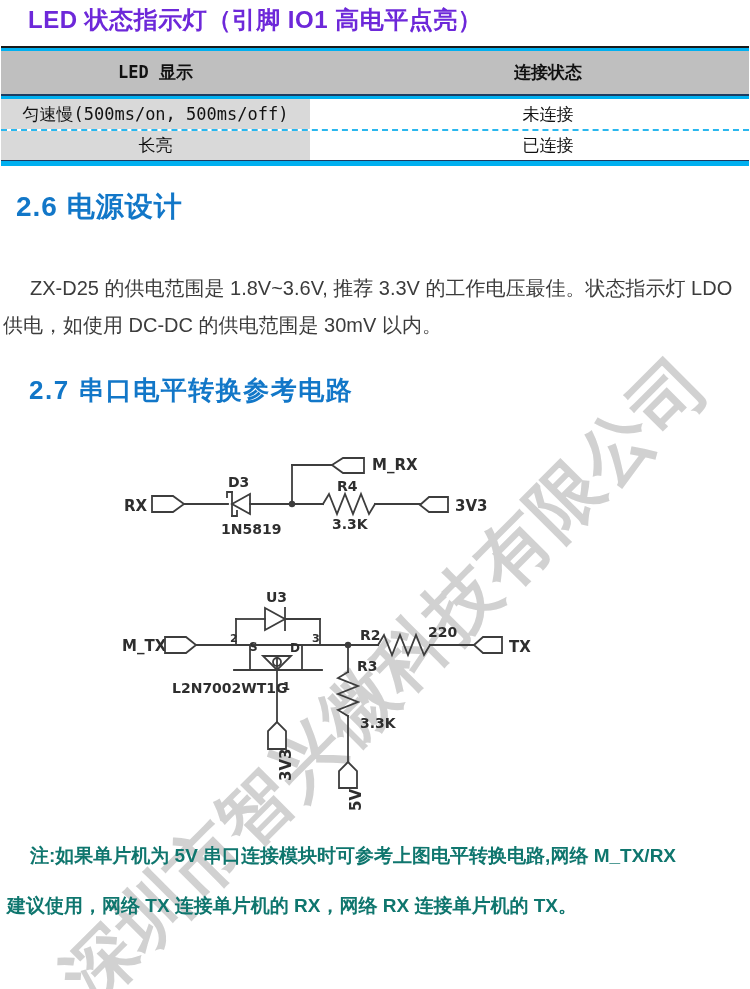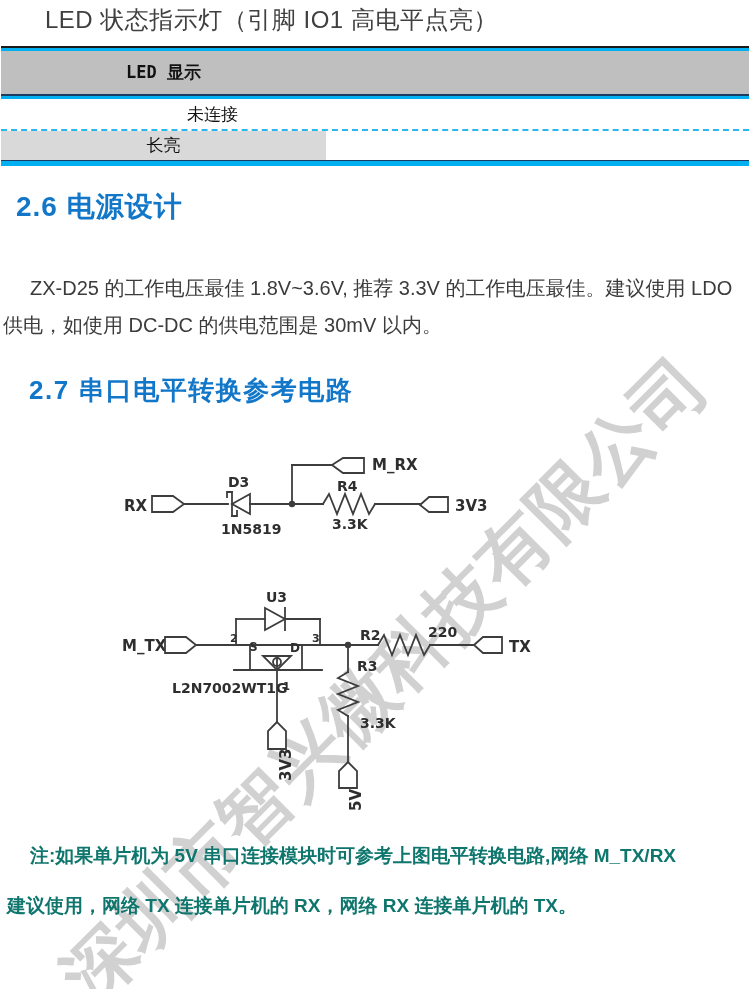--- a/index.html
+++ b/index.html
@@ -11,22 +11,22 @@
   .watermark{
     position:absolute;left:385px;top:680px;
     transform:translate(-50%,-50%) rotate(-45deg);
     font-size:72px;font-weight:700;color:#c6c6c6;opacity:.8;
     white-space:nowrap;letter-spacing:1px;z-index:0;
     font-family:"Liberation Sans",sans-serif;
   }
   .content{position:relative;z-index:1;}
   
   .title{
-    position:absolute;left:45px;top:4px;margin:0;
-    font-size:24px;font-weight:400;color:#404040;letter-spacing:.5px;
+    position:absolute;left:28px;top:4px;margin:0;
+    font-size:24px;font-weight:700;color:#6d28d9;letter-spacing:.5px;
   }
   
   .led-table{position:absolute;left:1px;top:46px;width:748px;}
   .bar-dark-2{height:2px;background:#1a1a1a;}
   .bar-dark-nav{height:2px;background:#1c3d63;}
   .bar-dark-1{height:1px;background:#1c3d63;}
   .bar-cyan-3{height:3px;background:#00b0f0;}
   .bar-cyan-5{height:5px;background:#00b0f0;}
   .t-row{display:flex;width:100%;gap:37px;}
   .t-head{height:43px;background:#bfbfbf;}
@@ -72,35 +72,38 @@
 
 <div class="content">
 
   <h1 class="title">LED 状态指示灯（引脚 IO1 高电平点亮）</h1>
 
   <div class="led-table">
     <div class="bar-dark-2"></div>
     <div class="bar-cyan-3"></div>
     <div class="t-row t-head">
       <div class="t-cell t-col-left">LED 显示</div>
+      <div class="t-cell t-col-right">连接状态</div>
     </div>
     <div class="bar-dark-nav"></div>
     <div class="bar-cyan-3"></div>
     <div class="t-row t-r1">
+      <div class="t-cell t-col-left cell-gray">匀速慢(500ms/on, 500ms/off)</div>
       <div class="t-cell t-col-right">未连接</div>
     </div>
     <div class="t-row t-r2">
       <div class="t-cell t-col-left cell-gray">长亮</div>
+      <div class="t-cell t-col-right">已连接</div>
     </div>
     <div class="bar-dark-1"></div>
     <div class="bar-cyan-5"></div>
   </div>
 
   <h2 class="h26">2.6 电源设计</h2>
-  <div class="p-line p-l1">ZX-D25 的工作电压最佳 1.8V~3.6V, 推荐 3.3V 的工作电压最佳。建议使用 LDO</div>
+  <div class="p-line p-l1">ZX-D25 的供电范围是 1.8V~3.6V, 推荐 3.3V 的工作电压最佳。状态指示灯 LDO</div>
   <div class="p-line p-l2">供电，如使用 DC-DC 的供电范围是 30mV 以内。</div>
 
   <h2 class="h27">2.7 串口电平转换参考电路</h2>
 
   <svg class="circuit-svg" width="750" height="989" viewBox="0 0 750 989">
 
     <g>
       <text class="net" x="124" y="511">RX</text>
       <polygon class="port" points="152,496 173,496 184,504 173,512 152,512"></polygon>
       <line x1="184" y1="504" x2="228" y2="504"></line>

